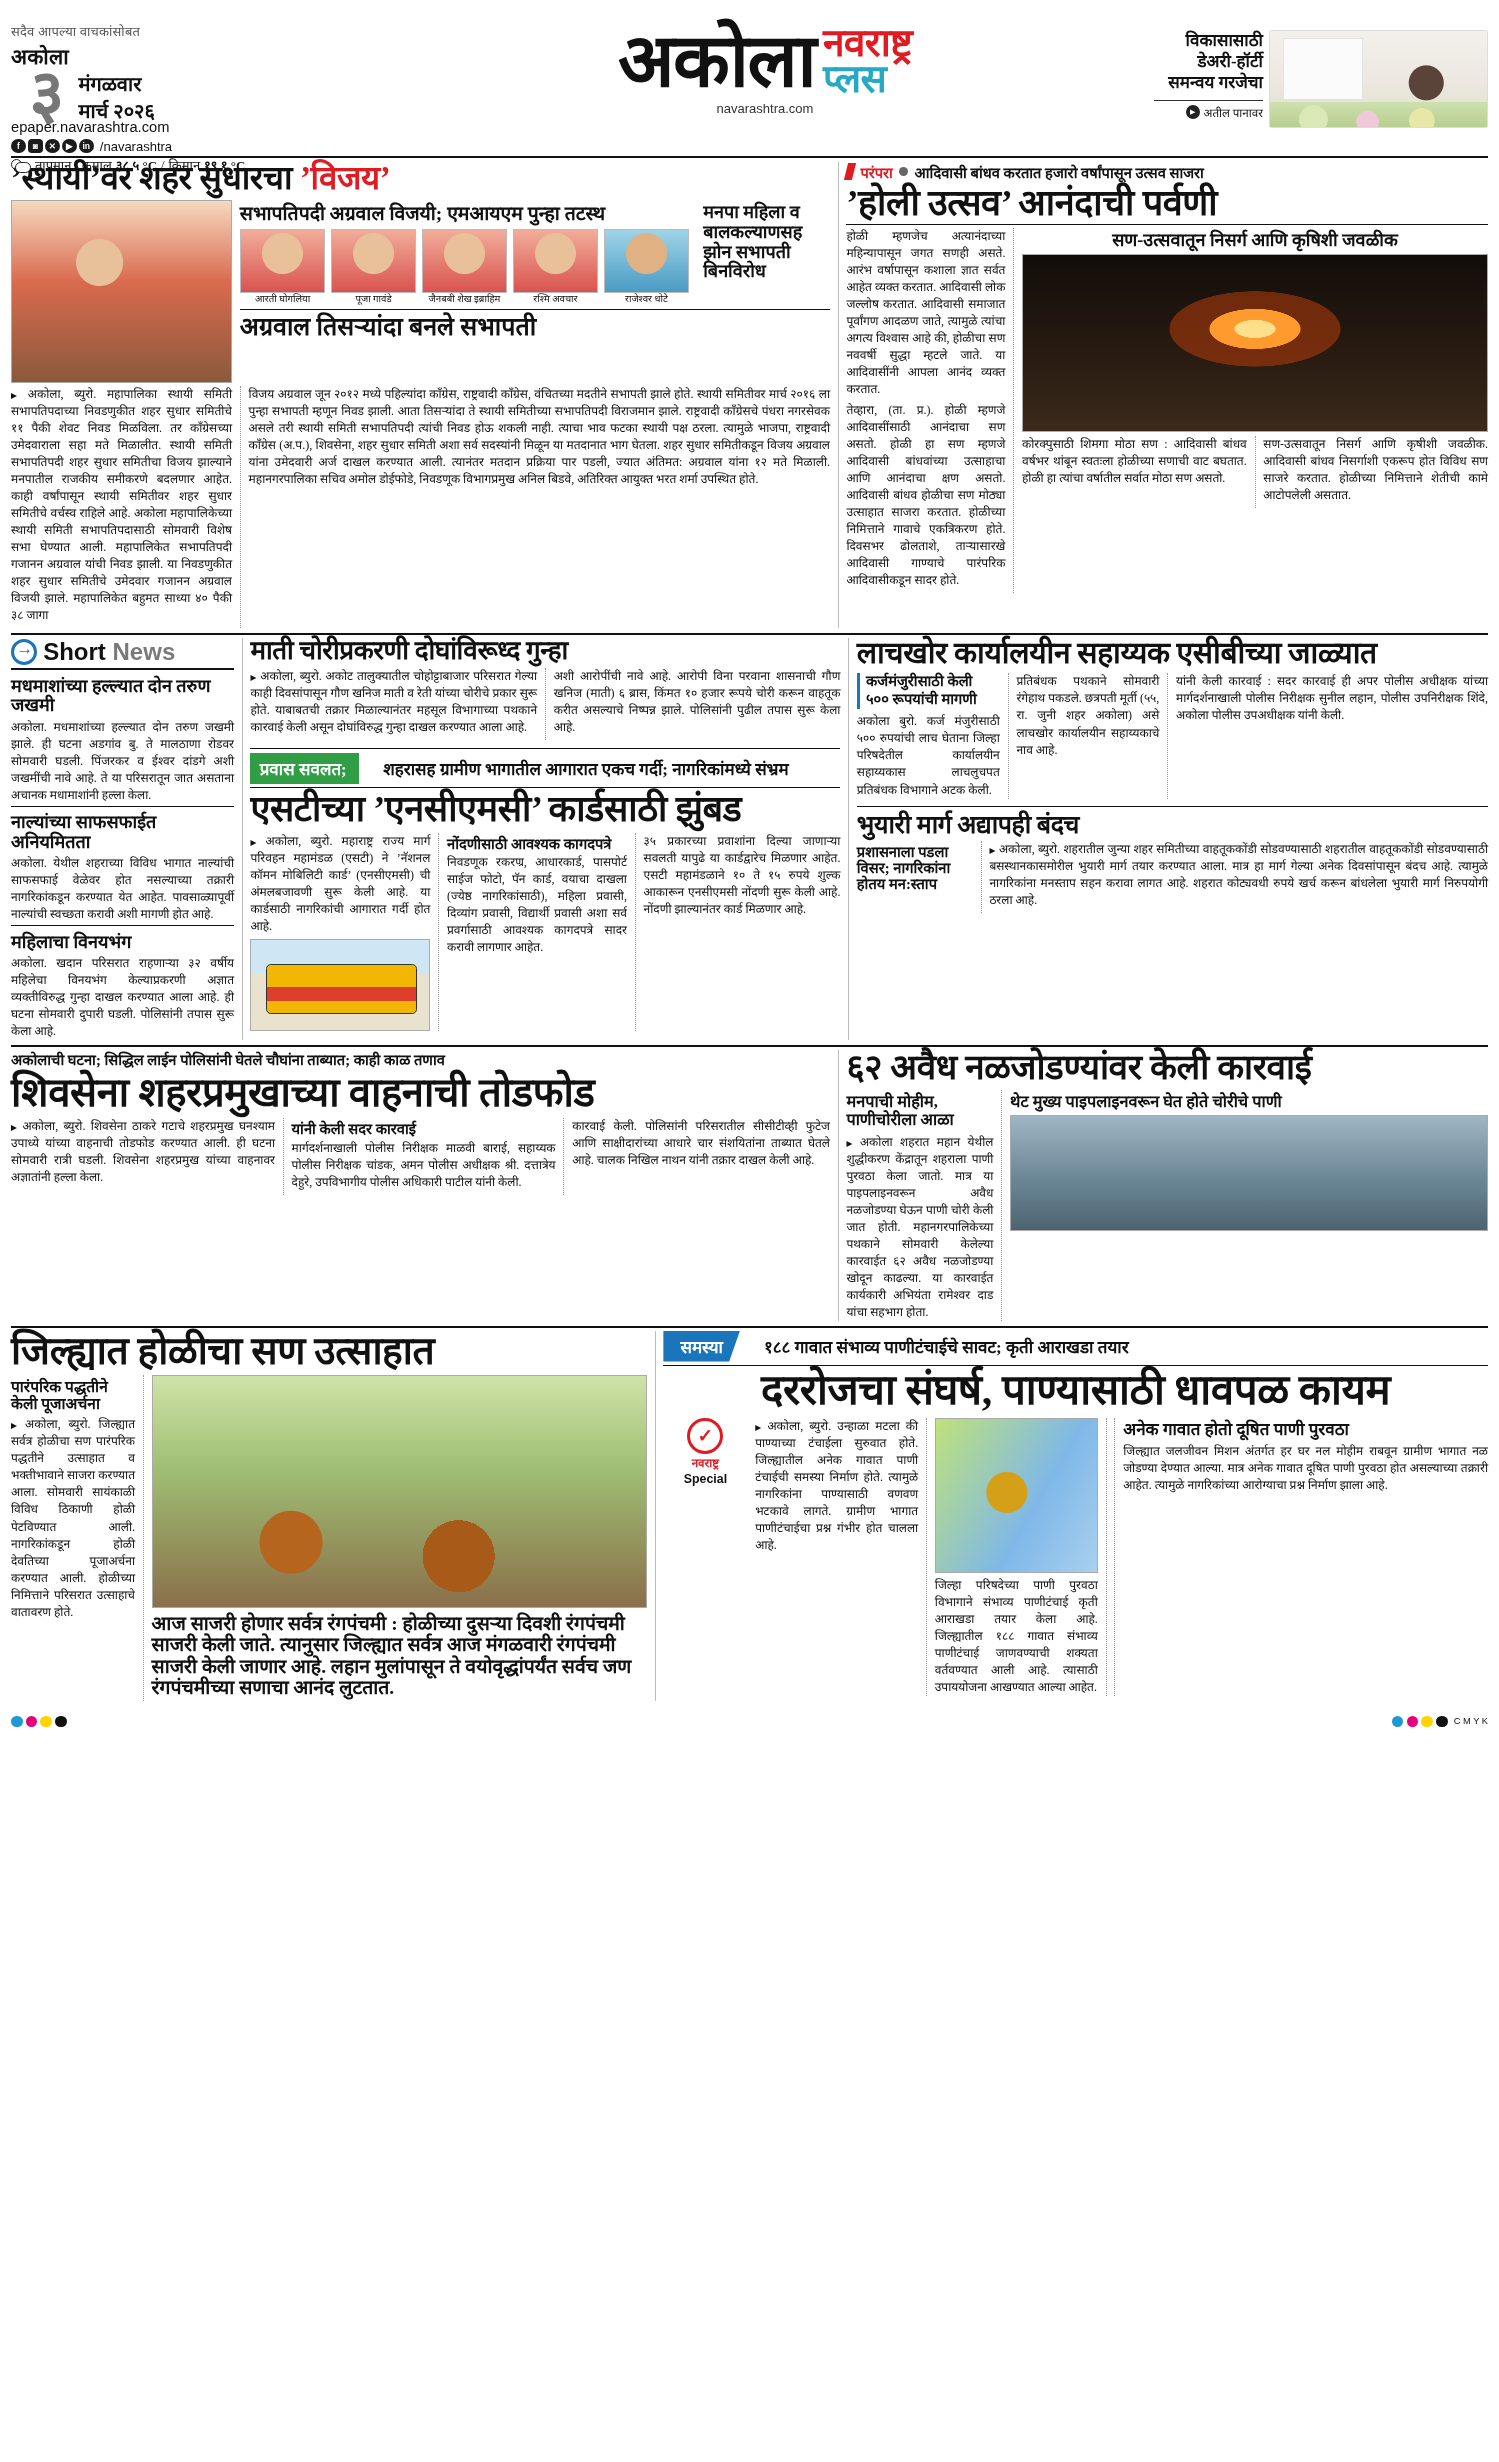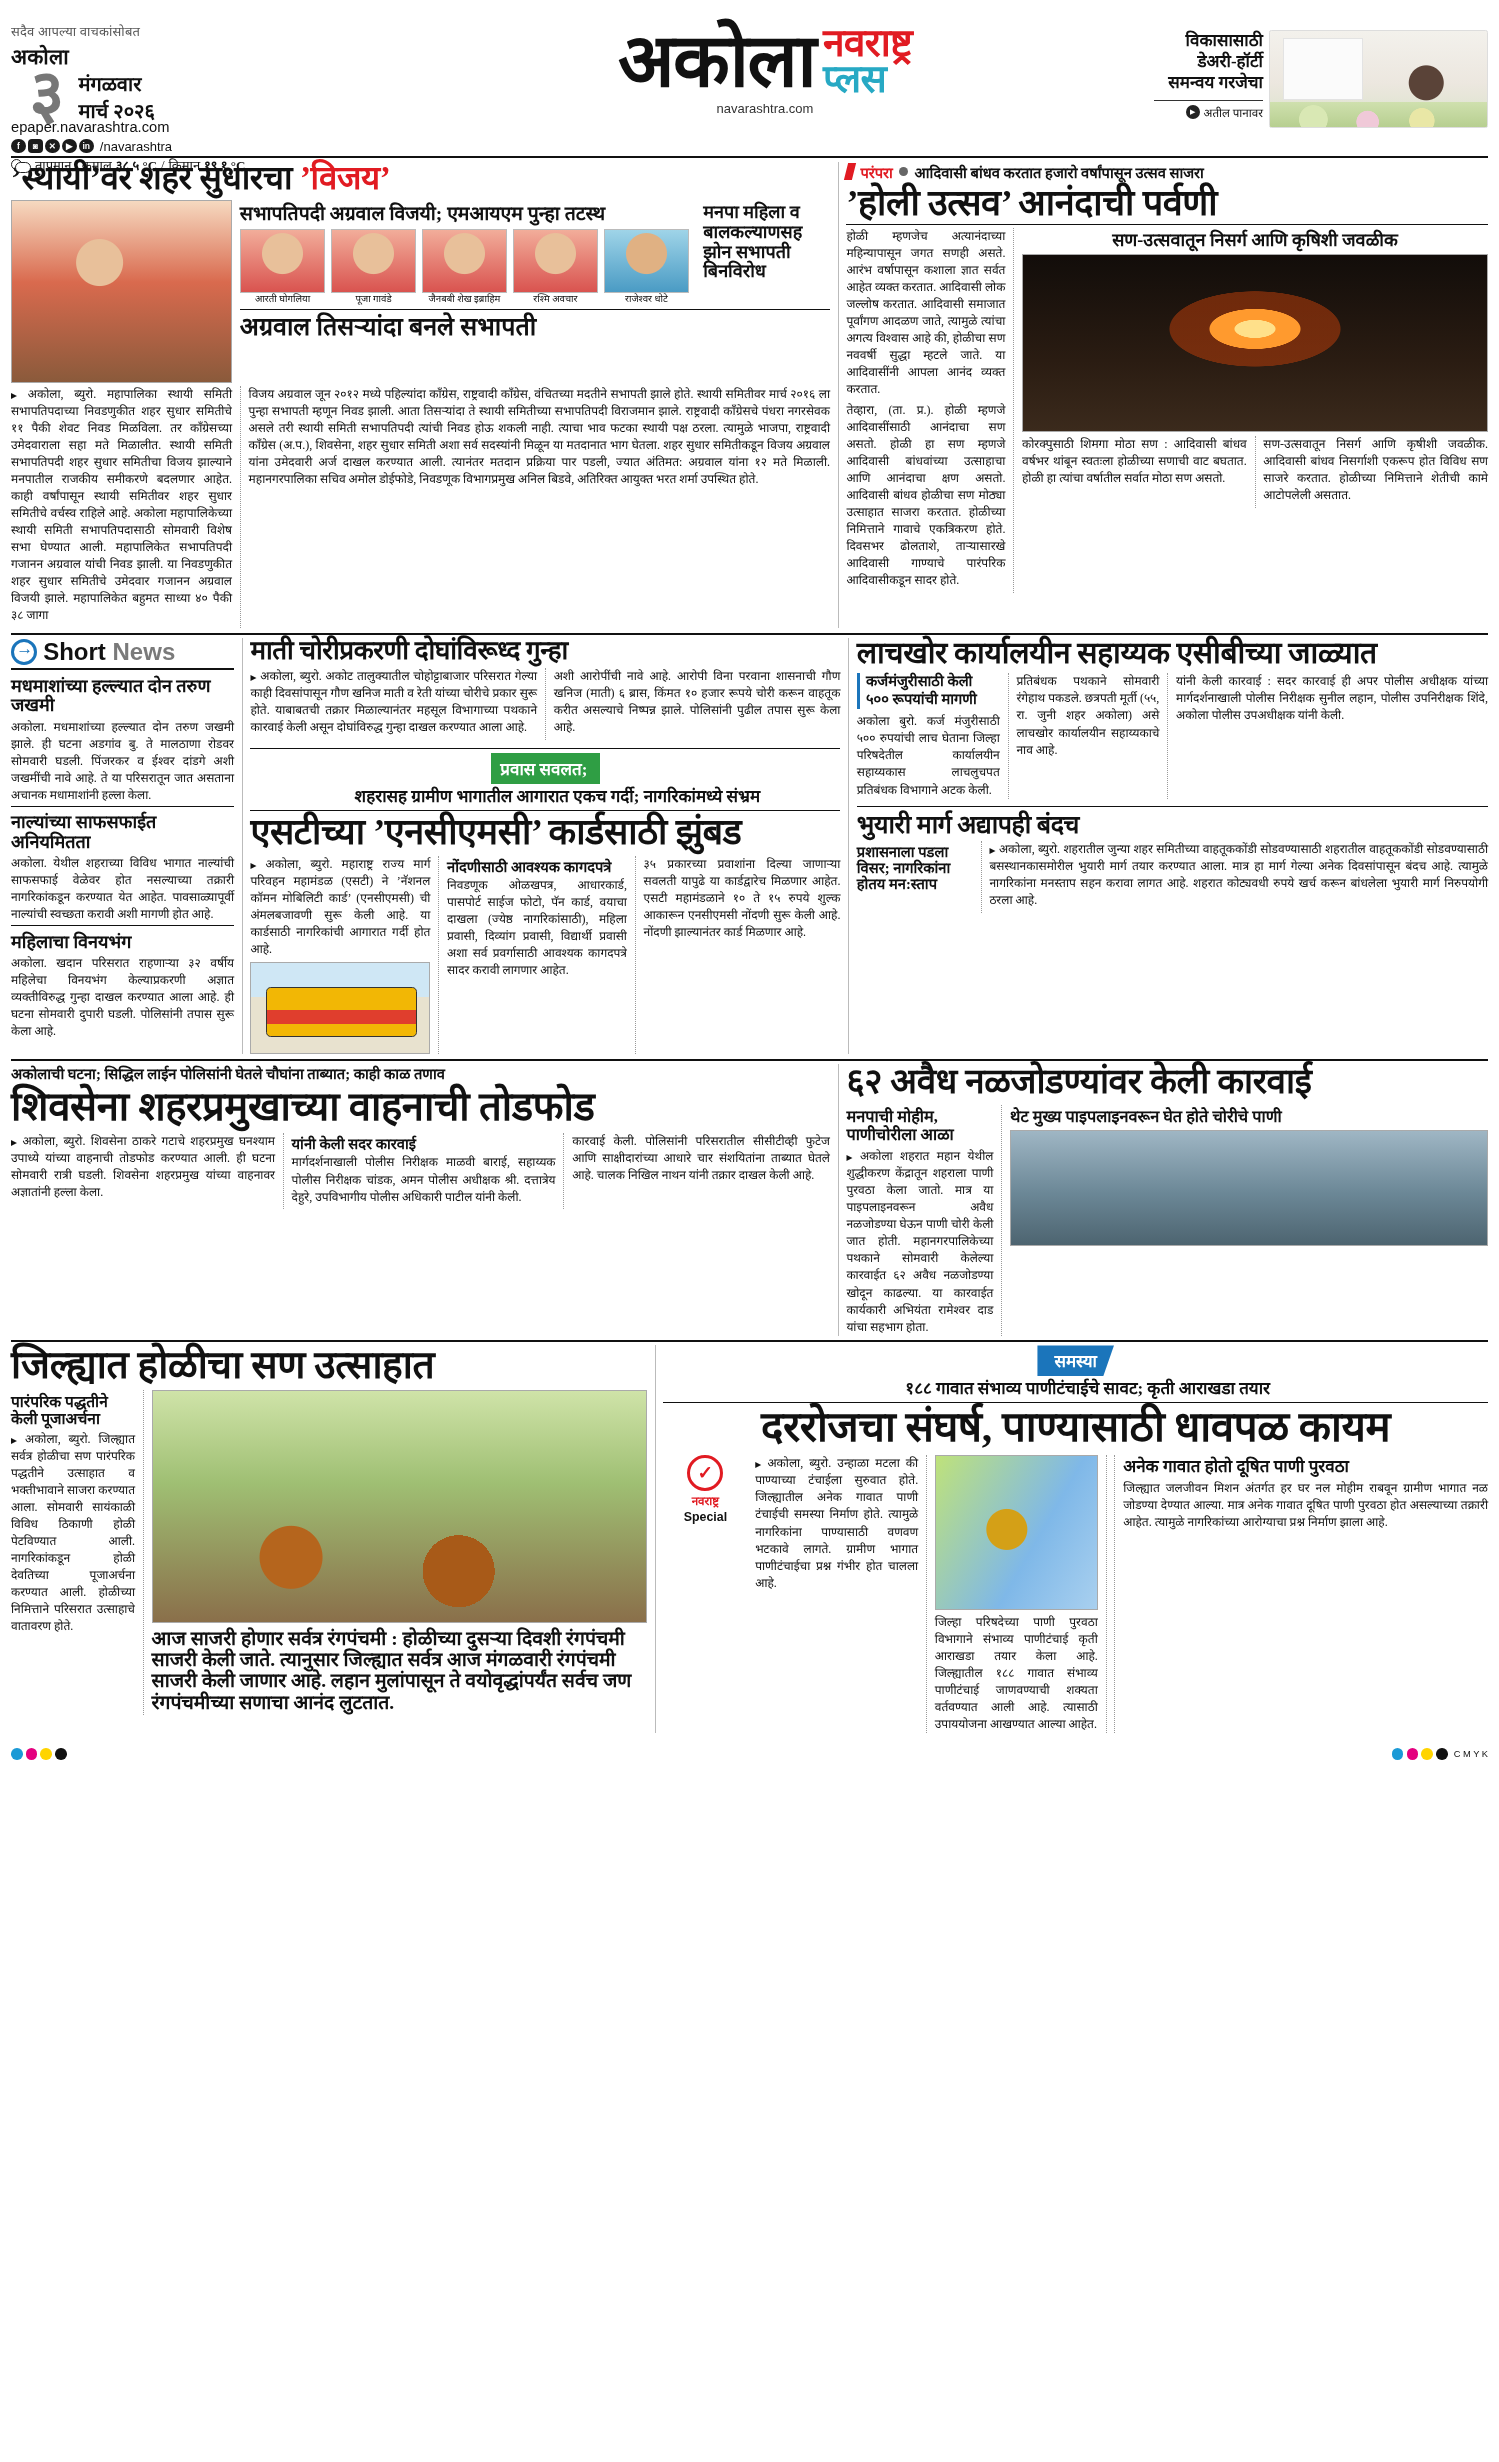--- a/index.html
+++ b/index.html
@@ -100,21 +100,21 @@
   .sn-arrow::after{content:"\2192";position:absolute;left:2.3px;top:-3.1px;font-size:17px;color:#1b75bb;font-weight:bold;}
   .sn-title { font-size:24px; font-weight:bold; font-family:"Liberation Sans",sans-serif;}
   .sn-title .g { color:#7a7a7a; }
   .sn-item { margin-top:6.2px; }
   .sn-h { font-size:18px; font-weight:bold; line-height:1.1; margin-bottom:2.3px;}
 
   
   .tab { display:inline-block; color:#fff; font-weight:bold; padding:3.9px 12.4px 3.9px 9.3px; font-size:17px;
          position:relative; }
   .tab.green { background:#2f9e44; }
-  .tabrow { display:flex; align-items:center; gap:0; border-bottom:1.6px solid #111; padding-bottom:3.1px; margin-bottom:3.1px;flex-direction:column;}
+  .tabrow { display:flex; align-items:center; gap:0; border-bottom:1.6px solid #111; padding-bottom:3.1px; margin-bottom:3.1px;}
   .tabrow .txt { font-size:17px; font-weight:bold; margin-left:24px;}
   .box-blue-left { border-left:3.9px solid #1b75bb; padding-left:6.2px; }
   .bluebar{ background:#1b75bb; color:#fff; font-weight:bold; font-size:17px; padding:3.9px 17px; display:inline-block;
             clip-path:polygon(0 0, 100% 0, 86% 100%, 0 100%);}
 
   .nav-special { display:flex; flex-direction:column; align-items:center; gap:1.6px;}
   .ns-ring { width:36px;height:36px;border-radius:50%;border:3.1px solid #e11b22;display:flex;align-items:center;
              justify-content:center;font-size:18.6px;color:#e11b22;font-weight:bold;}
   .ns-t1 { font-size:11.6px; font-weight:bold; color:#e11b22;}
   .ns-t2 { font-size:12.4px; font-weight:bold; font-family:"Liberation Sans",sans-serif;}
@@ -359,21 +359,21 @@
         <h1 class="head" style="font-size:36px">एसटीच्या ’एनसीएमसी’ कार्डसाठी झुंबड</h1>
 
         <div class="cols" style="margin-top:4.7px">
           <div style="width:180px" class="body-txt">
             <p class="lead">अकोला, ब्युरो. महाराष्ट्र राज्य मार्ग परिवहन महामंडळ (एसटी) ने ’नॅशनल कॉमन मोबिलिटी कार्ड’ (एनसीएमसी) ची अंमलबजावणी सुरू केली आहे. या कार्डसाठी नागरिकांची आगारात गर्दी होत आहे.</p>
             <div class="photo img-bus" style="height:92px; margin-top:4.7px"></div>
           </div>
           <div class="vdot"></div>
           <div style="width:180px" class="body-txt">
             <div class="mini-head" style="font-size:14.7px">नोंदणीसाठी आवश्यक कागदपत्रे</div>
-            <p>निवडणूक ओळखपत्र, आधारकार्ड, पासपोर्ट साईज फोटो, पॅन कार्ड, वयाचा दाखला (ज्येष्ठ नागरिकांसाठी), महिला प्रवासी, दिव्यांग प्रवासी, विद्यार्थी प्रवासी अशा सर्व प्रवर्गासाठी आवश्यक कागदपत्रे सादर करावी लागणार आहेत.</p>
+            <p>निवडणूक रकरण्र, आधारकार्ड, पासपोर्ट साईज फोटो, पॅन कार्ड, वयाचा दाखला (ज्येष्ठ नागरिकांसाठी), महिला प्रवासी, दिव्यांग प्रवासी, विद्यार्थी प्रवासी अशा सर्व प्रवर्गासाठी आवश्यक कागदपत्रे सादर करावी लागणार आहेत.</p>
           </div>
           <div class="vdot"></div>
           <div style="flex:1" class="body-txt">
             <p>३५ प्रकारच्या प्रवाशांना दिल्या जाणाऱ्या सवलती यापुढे या कार्डद्वारेच मिळणार आहेत. एसटी महामंडळाने १० ते १५ रुपये शुल्क आकारून एनसीएमसी नोंदणी सुरू केली आहे. नोंदणी झाल्यानंतर कार्ड मिळणार आहे.</p>
           </div>
         </div>
       </div>
     </div>
 
     <div class="vdiv"></div>

